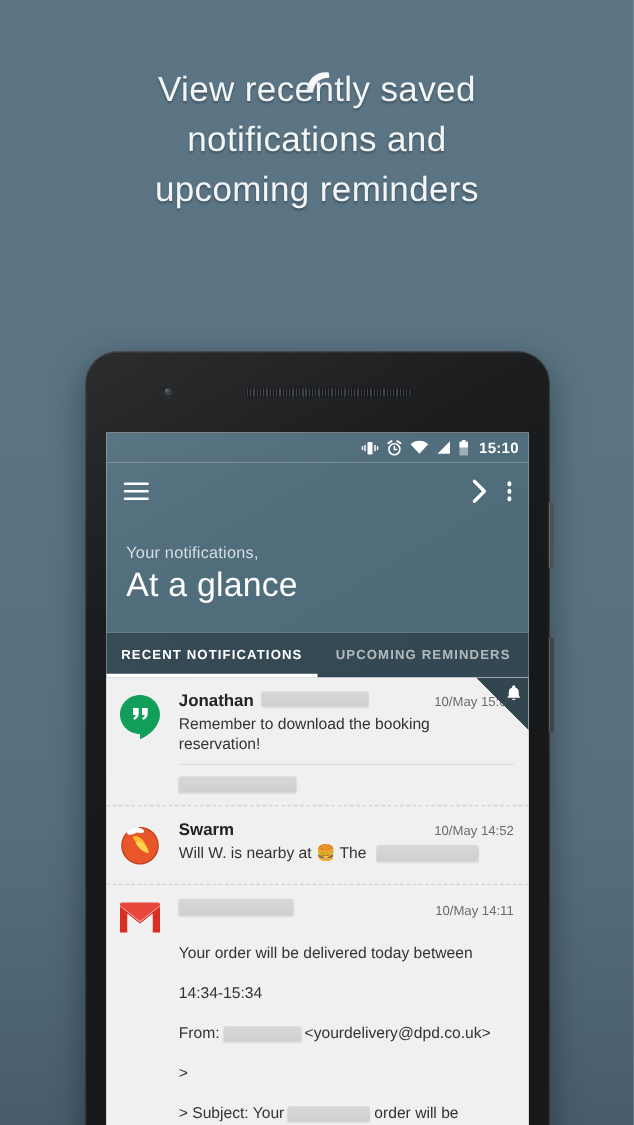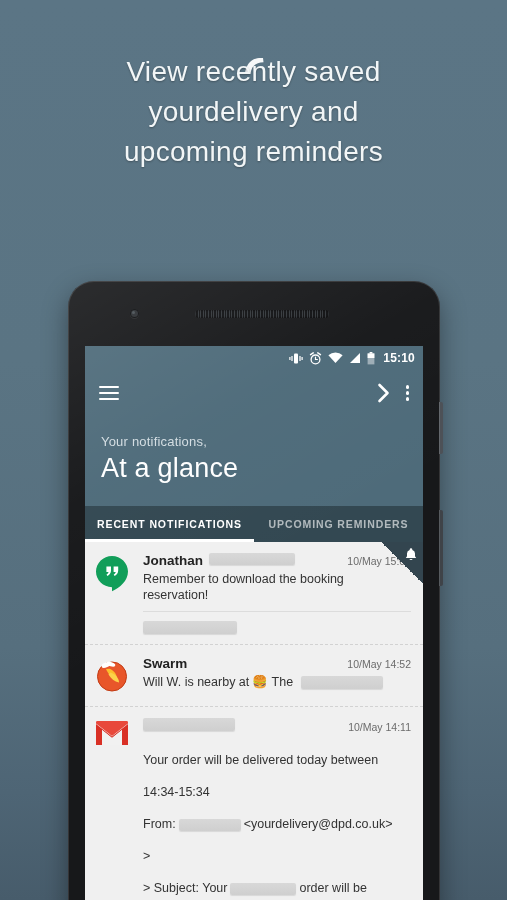--- a/index.html
+++ b/index.html
@@ -131,21 +131,21 @@
 </head>
 <body>
 
 <div class="boomerang">
   <svg width="28" height="26" viewBox="0 0 28 26" aria-hidden="true">
     <path d="M23 3 C13 2 6 8 5 19 L10.5 19 C11.5 11 15.5 7.5 23.5 7.2 Z" fill="#ffffff" opacity=".95"></path>
   </svg>
 </div>
 
 <div class="promo">View recently saved
-yourdelivery and
+notifications and
 upcoming reminders</div>
 
 <div class="phone">
   <div class="phone-edge"></div>
 
   <div class="camera">
       <i></i>
     </div>
   <div class="speaker"></div>
 

